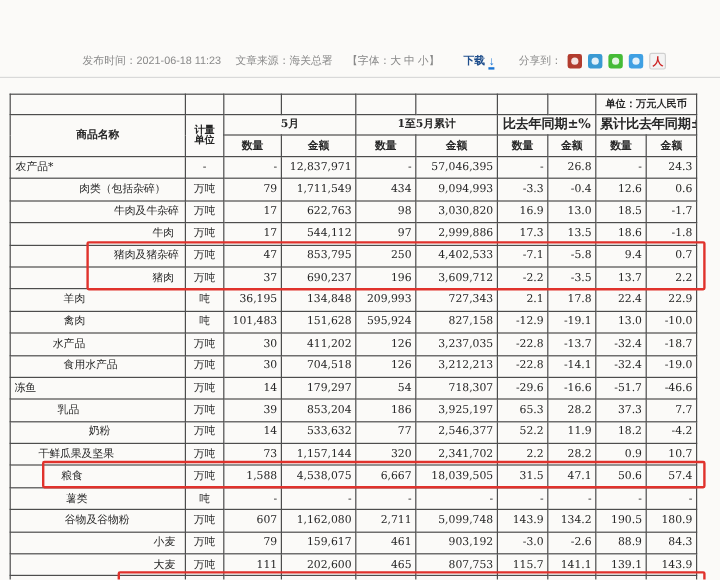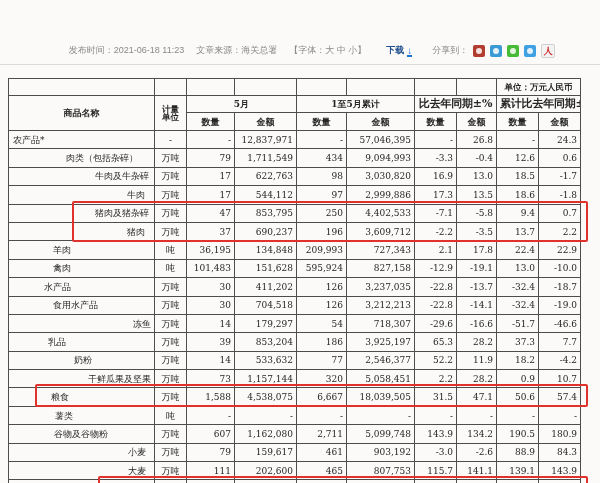--- a/index.html
+++ b/index.html
@@ -242,21 +242,21 @@
             <td class="num">30</td>
             <td class="num">704,518</td>
             <td class="num">126</td>
             <td class="num">3,212,213</td>
             <td class="num">-22.8</td>
             <td class="num">-14.1</td>
             <td class="num">-32.4</td>
             <td class="num">-19.0</td>
           </tr>
           <tr>
-            <td class="name al" style=" text-align: right;">冻鱼</td>
+            <td class="name al" style="">冻鱼</td>
             <td class="unit">万吨</td>
             <td class="num">14</td>
             <td class="num">179,297</td>
             <td class="num">54</td>
             <td class="num">718,307</td>
             <td class="num">-29.6</td>
             <td class="num">-16.6</td>
             <td class="num">-51.7</td>
             <td class="num">-46.6</td>
           </tr>
@@ -278,26 +278,26 @@
             <td class="num">14</td>
             <td class="num">533,632</td>
             <td class="num">77</td>
             <td class="num">2,546,377</td>
             <td class="num">52.2</td>
             <td class="num">11.9</td>
             <td class="num">18.2</td>
             <td class="num">-4.2</td>
           </tr>
           <tr>
-            <td class="name al" style="padding-left: 38px; text-align: right;">干鲜瓜果及坚果</td>
+            <td class="name al" style="padding-left: 23px;">干鲜瓜果及坚果</td>
             <td class="unit">万吨</td>
             <td class="num">73</td>
             <td class="num">1,157,144</td>
             <td class="num">320</td>
-            <td class="num">5,058,451</td>
+            <td class="num">2,341,702</td>
             <td class="num">2.2</td>
             <td class="num">28.2</td>
             <td class="num">0.9</td>
             <td class="num">10.7</td>
           </tr>
           <tr>
             <td class="name al" style="padding-left: 42px;">粮食</td>
             <td class="unit">万吨</td>
             <td class="num">1,588</td>
             <td class="num">4,538,075</td>

